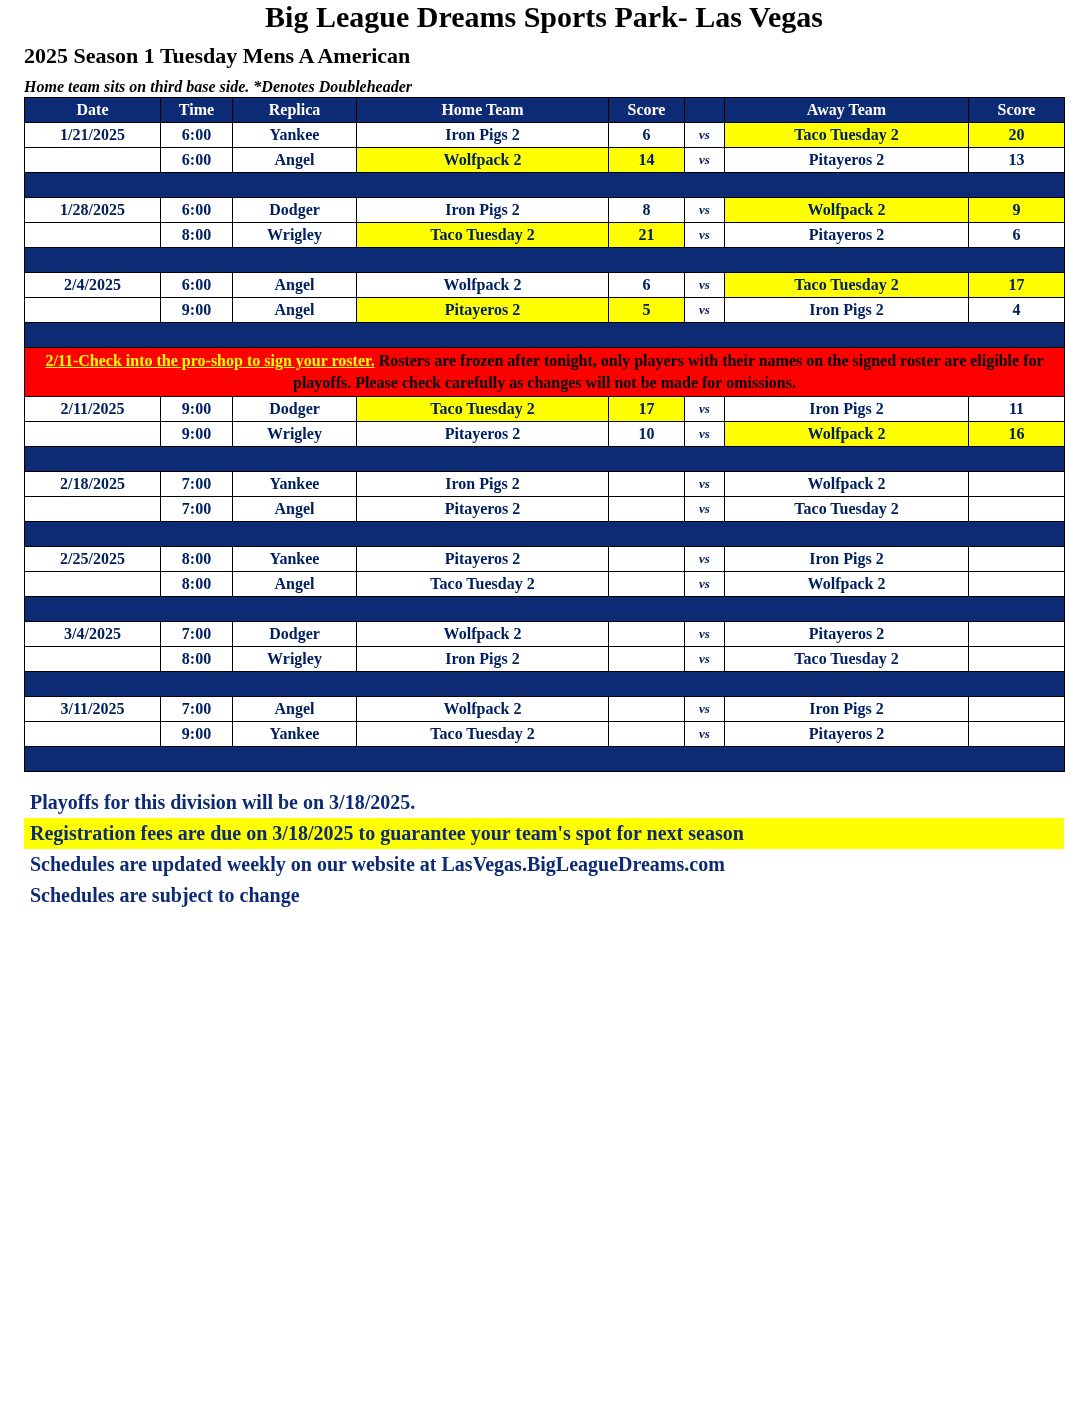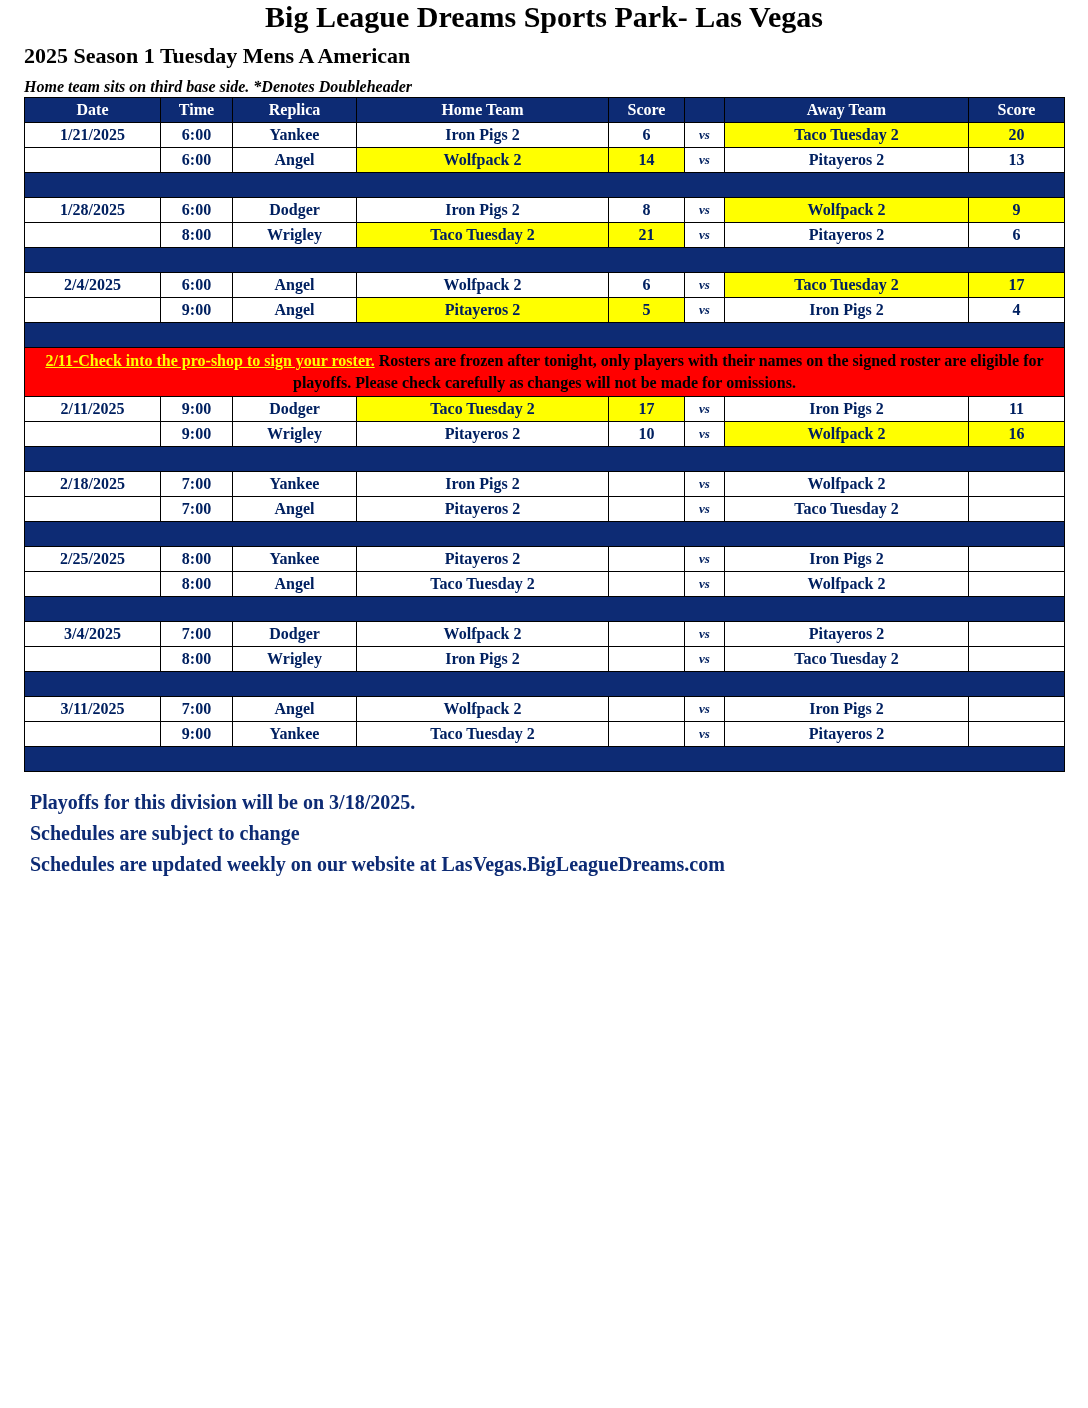--- a/index.html
+++ b/index.html
@@ -310,17 +310,18 @@
           <td></td>
         </tr>
         <tr class="separator-row">
           <td colspan="8"></td>
         </tr>
       </tbody>
   </table>
 
   <div class="footer">
     <div class="footer-line">Playoffs for this division will be on 3/18/2025.</div>
+    <div class="footer-line yellow-band">Registration fees are due on 3/18/2025 to guarantee your team's spot for next season</div>
+    <div class="footer-line">Schedules are updated weekly on our website at LasVegas.BigLeagueDreams.com</div>
     <div class="footer-line">Schedules are subject to change</div>
-    <div class="footer-line">Schedules are updated weekly on our website at LasVegas.BigLeagueDreams.com</div>
   </div>
 
 </div>
 
 </body></html>

